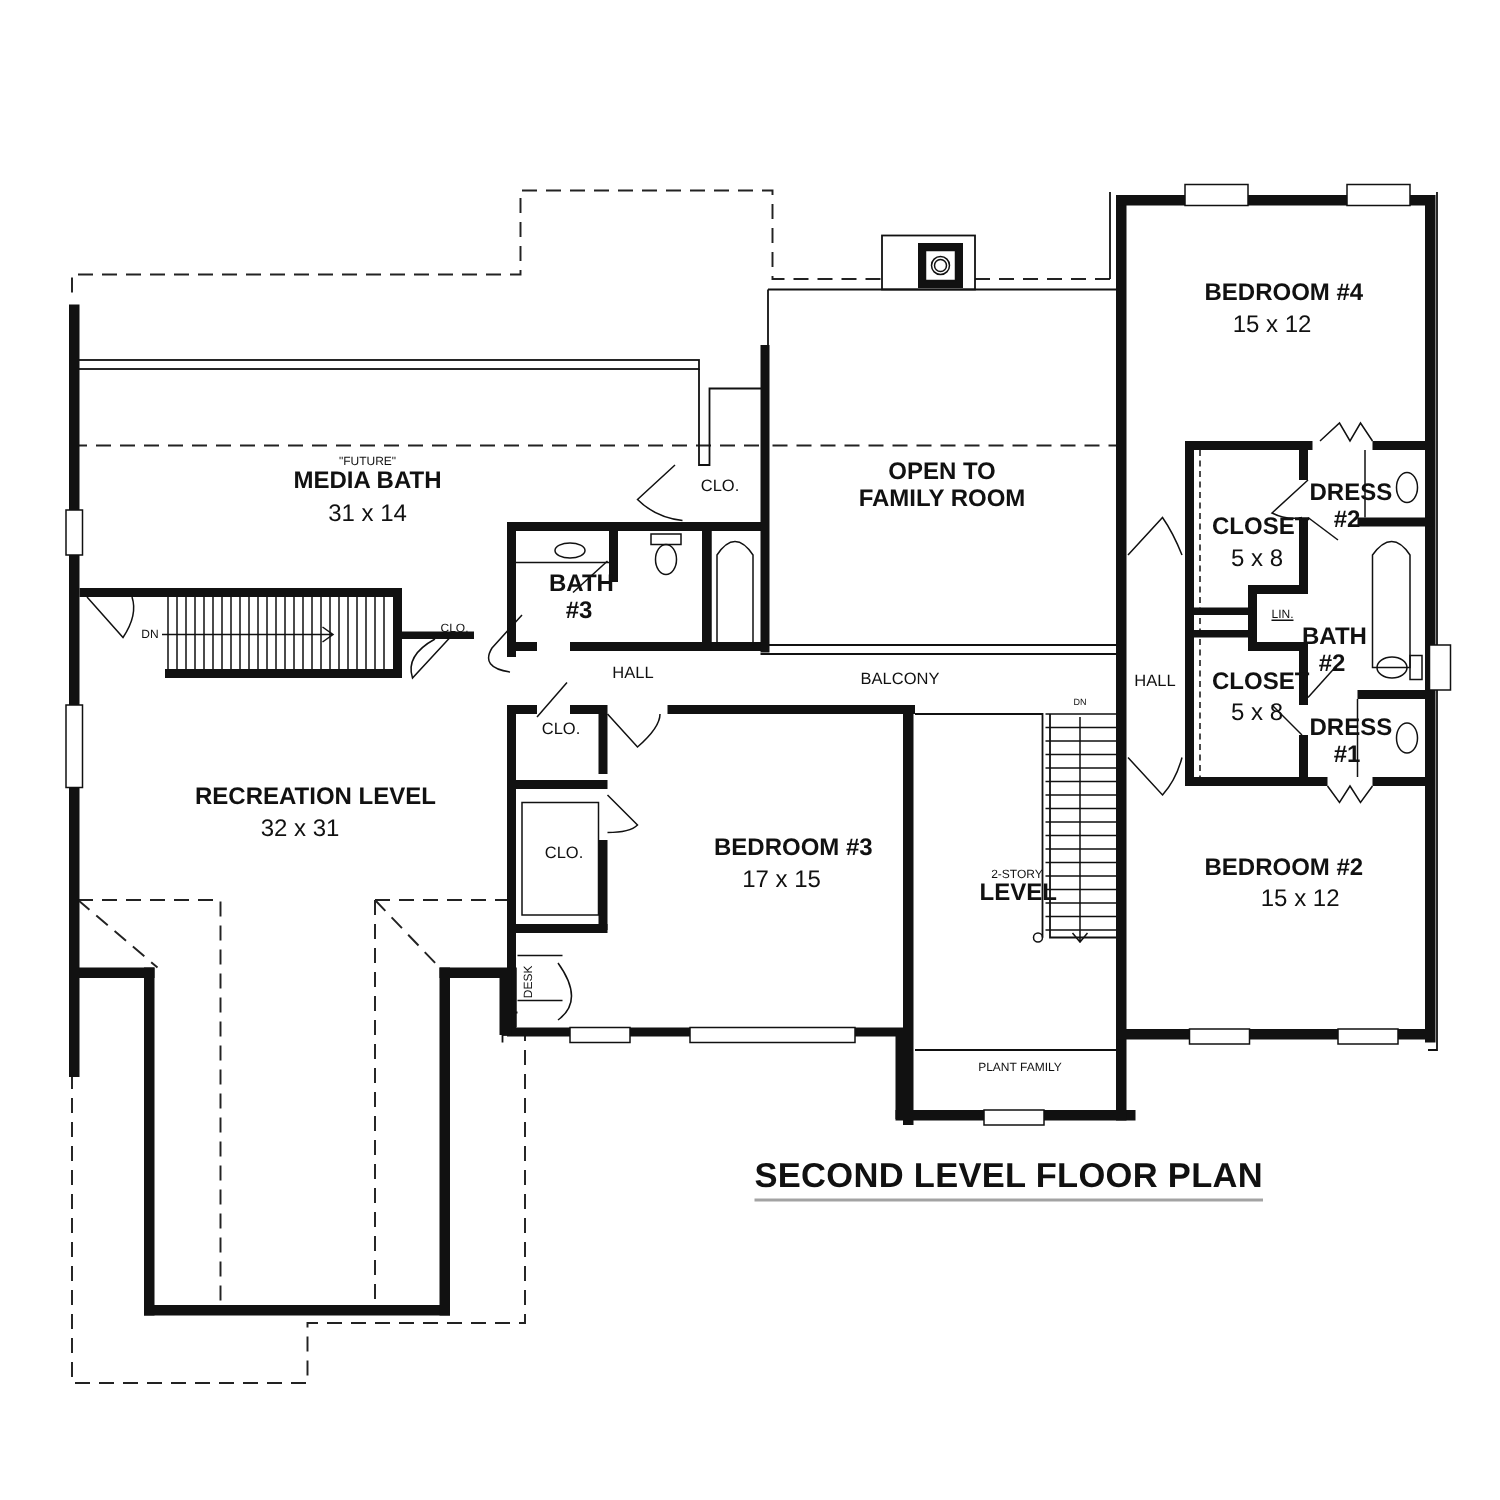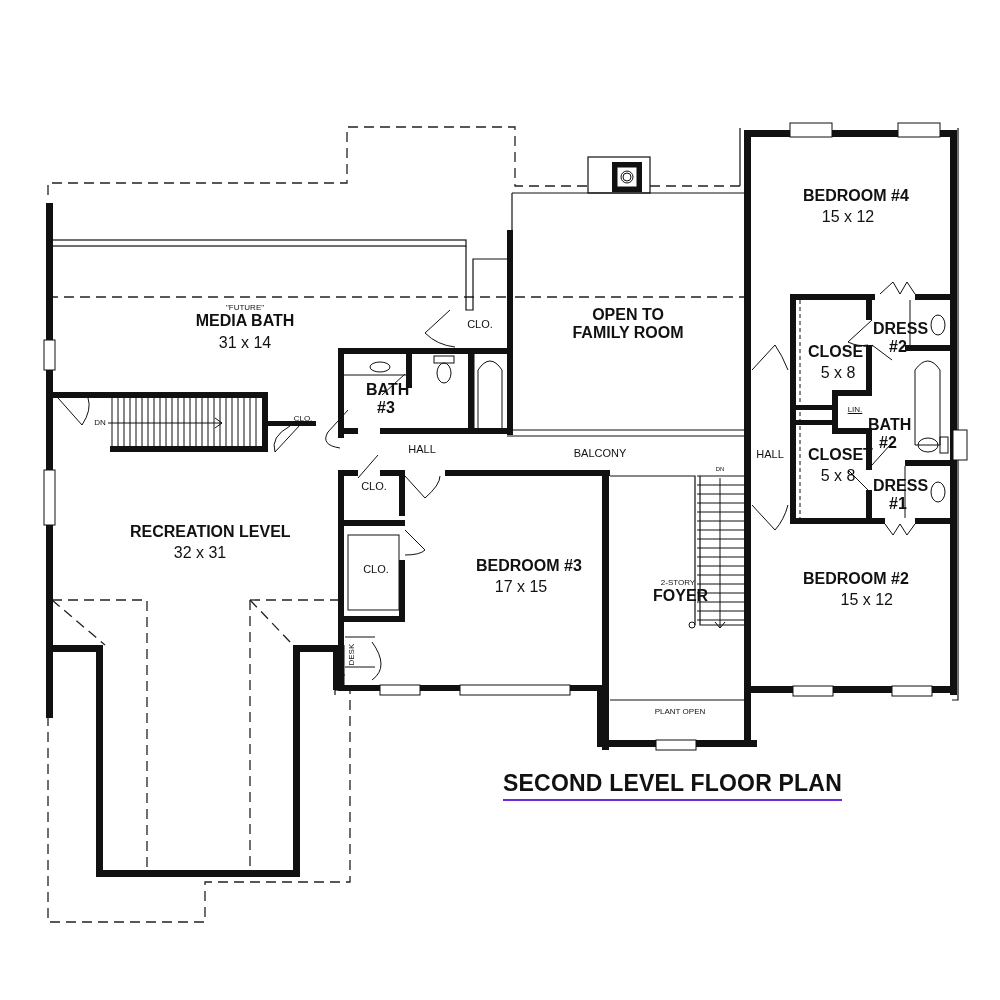--- a/index.html
+++ b/index.html
@@ -4,21 +4,21 @@
   <style>
     html, body { margin: 0; padding: 0; background: #ffffff; }
     body { width: 1000px; height: 1000px; position: relative; overflow: hidden; font-family: "Liberation Sans", sans-serif; }
     #plan { position: absolute; left: 0; top: 0; width: 1000px; height: 1000px; }
     .lbl { position: absolute; text-align: center; color: #111; font-family: "Liberation Sans", sans-serif; white-space: nowrap; line-height: 1.15; }
     .lbl .name { display: block; font-size: 16px; font-weight: bold; }
     .lbl .dim { display: block; font-size: 16px; font-weight: normal; margin-top: 3px; }
     .lbl .note { display: block; font-size: 8px; }
     .sm { font-size: 11px; }
     .xs { font-size: 8px; }
-    .title { position: absolute; left: 503px; top: 770px; font-size: 23px; font-weight: bold; letter-spacing: 0.2px; color: #111; font-family: "Liberation Sans", sans-serif; border-bottom: 2px solid #6d28d9; padding-bottom: 2px; }
+    .title { position: absolute; left: 503px; top: 770px; font-size: 23px; font-weight: bold; letter-spacing: 0.2px; color: #111; font-family: "Liberation Sans", sans-serif; border-bottom: 2px solid #a3a3a3; padding-bottom: 2px; }
   </style>
 </head>
 <body>
 
 <svg id="plan" viewBox="0 0 1000 1000" xmlns="http://www.w3.org/2000/svg">
   <g fill="none" stroke="#222" stroke-width="1.3" stroke-dasharray="10,6">
     <path d="M48,195 V183 H347 V127 H515 V186 H590"></path>
     <path d="M650,186 H740"></path>
     <path d="M48,297 H510"></path>
     <path d="M515,297 H745"></path>
@@ -235,24 +235,24 @@
 
 <div class="lbl" style="left:476px;top:557px;width:90px;">
   <span class="name">BEDROOM #3</span>
   <span class="dim">17 x 15</span>
 </div>
 
 <div class="lbl xs" style="left:340px;top:650px;width:24px;transform:rotate(-90deg);">DESK</div>
 
 <div class="lbl" style="left:621px;top:578px;width:50px;margin-left:32px;">
   <span class="note">2-STORY</span>
-  <span class="name">FOYER</span>
-</div>
-
-<div class="lbl xs" style="left:640px;top:707px;width:80px;">PLANT OPEN</div>
+  <span class="name">LEVEL</span>
+</div>
+
+<div class="lbl xs" style="left:640px;top:707px;width:80px;">PLANT FAMILY</div>
 
 <div class="lbl" style="left:803px;top:570px;width:90px;text-align:right;">
   <span class="name">BEDROOM #2</span>
   <span class="dim">15 x 12</span>
 </div>
 
 <div class="lbl xs" style="left:92px;top:418px;width:16px;">DN</div>
 <div class="lbl xs" style="left:712px;top:466px;width:16px;font-size:6px;">DN</div>
 
 </body></html>

